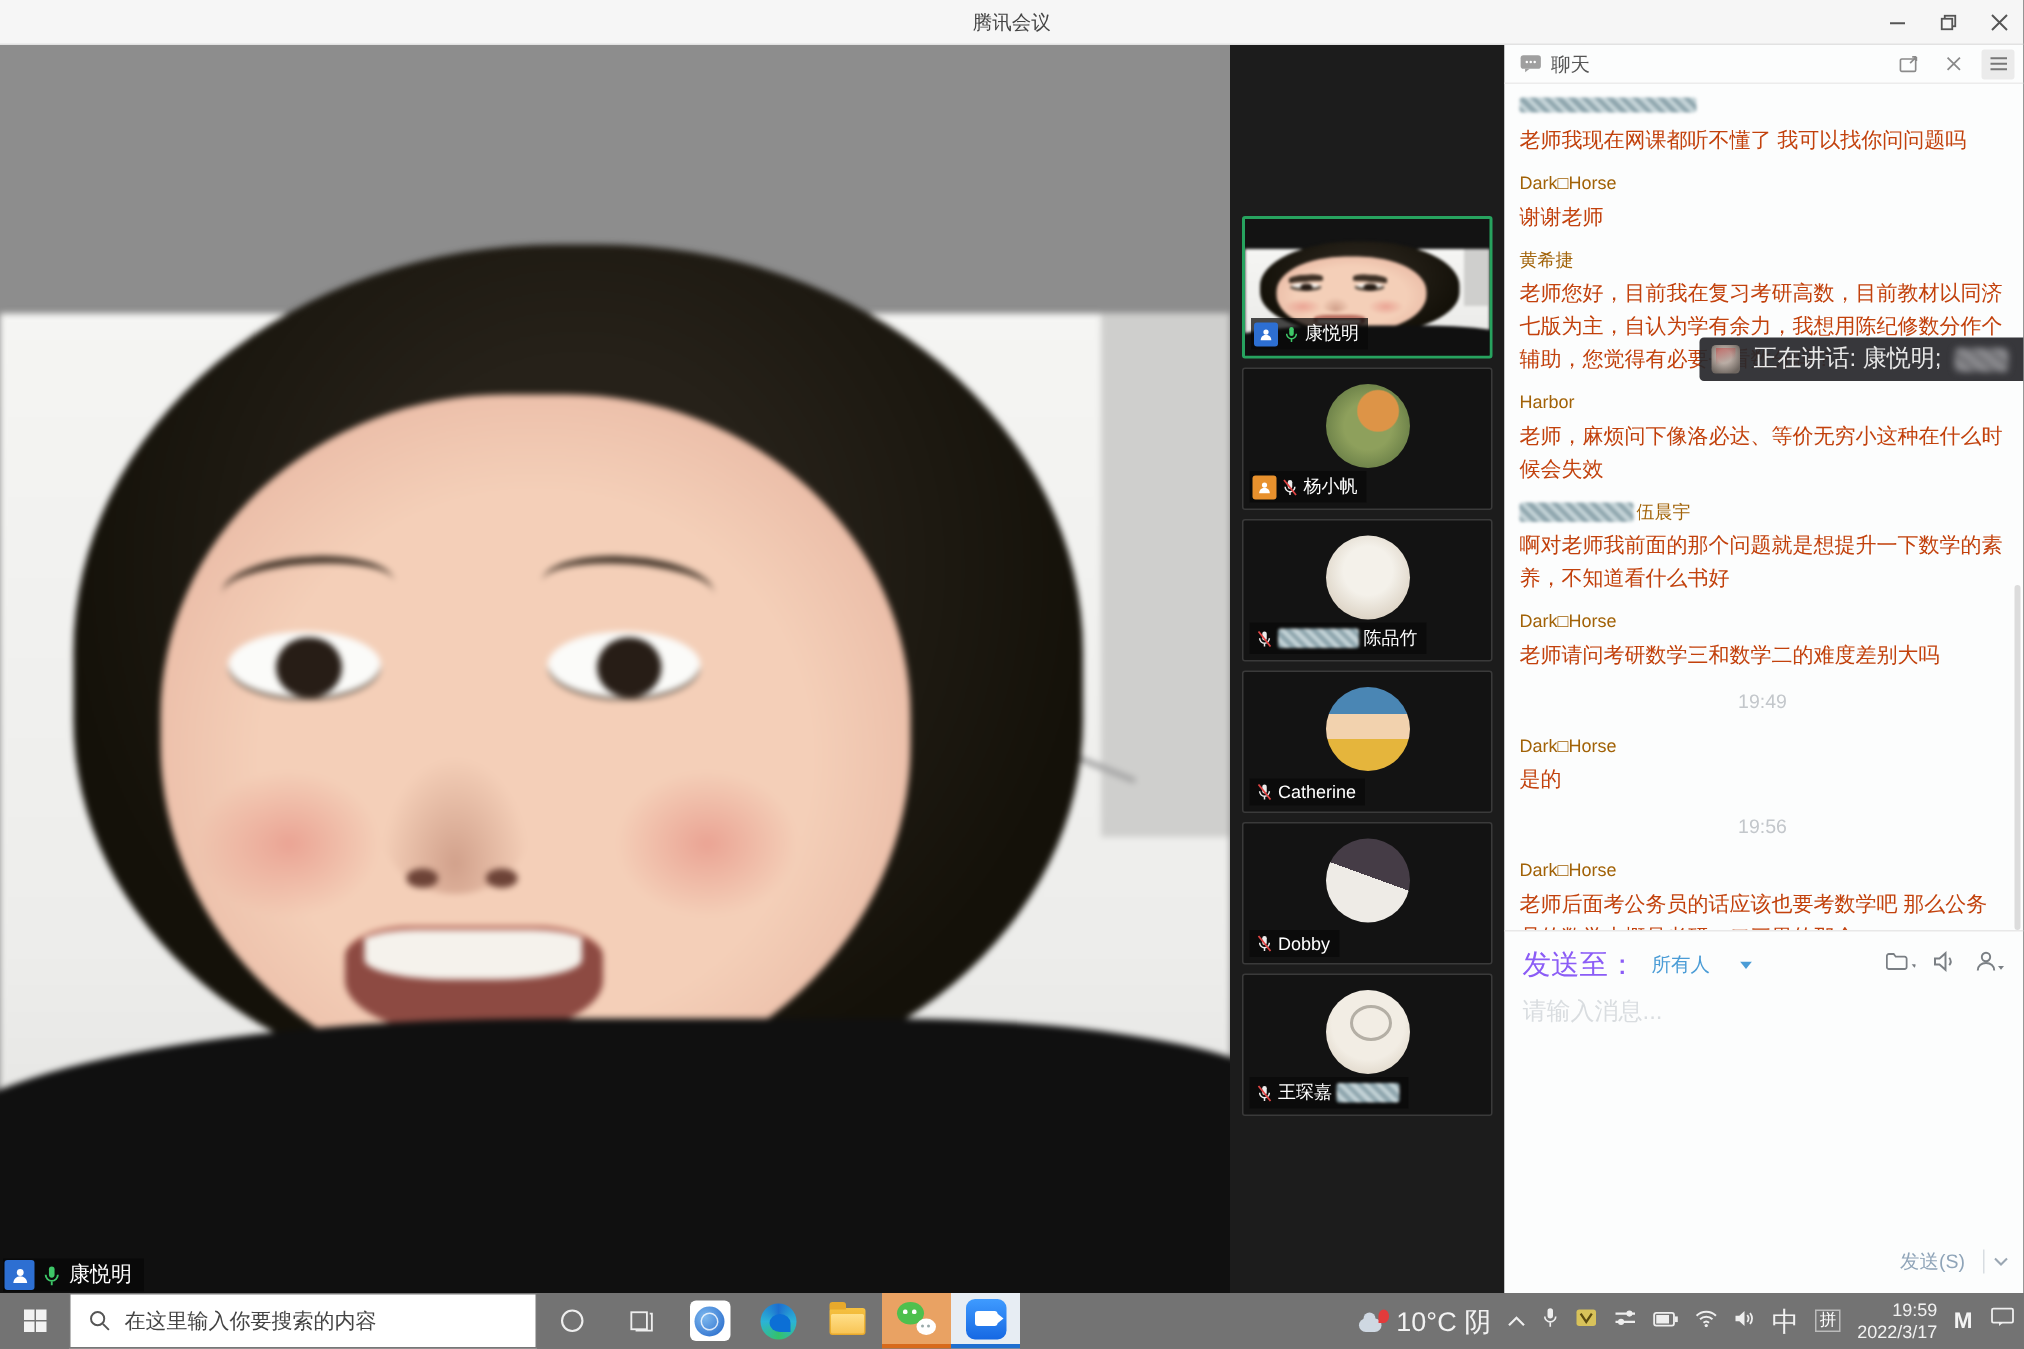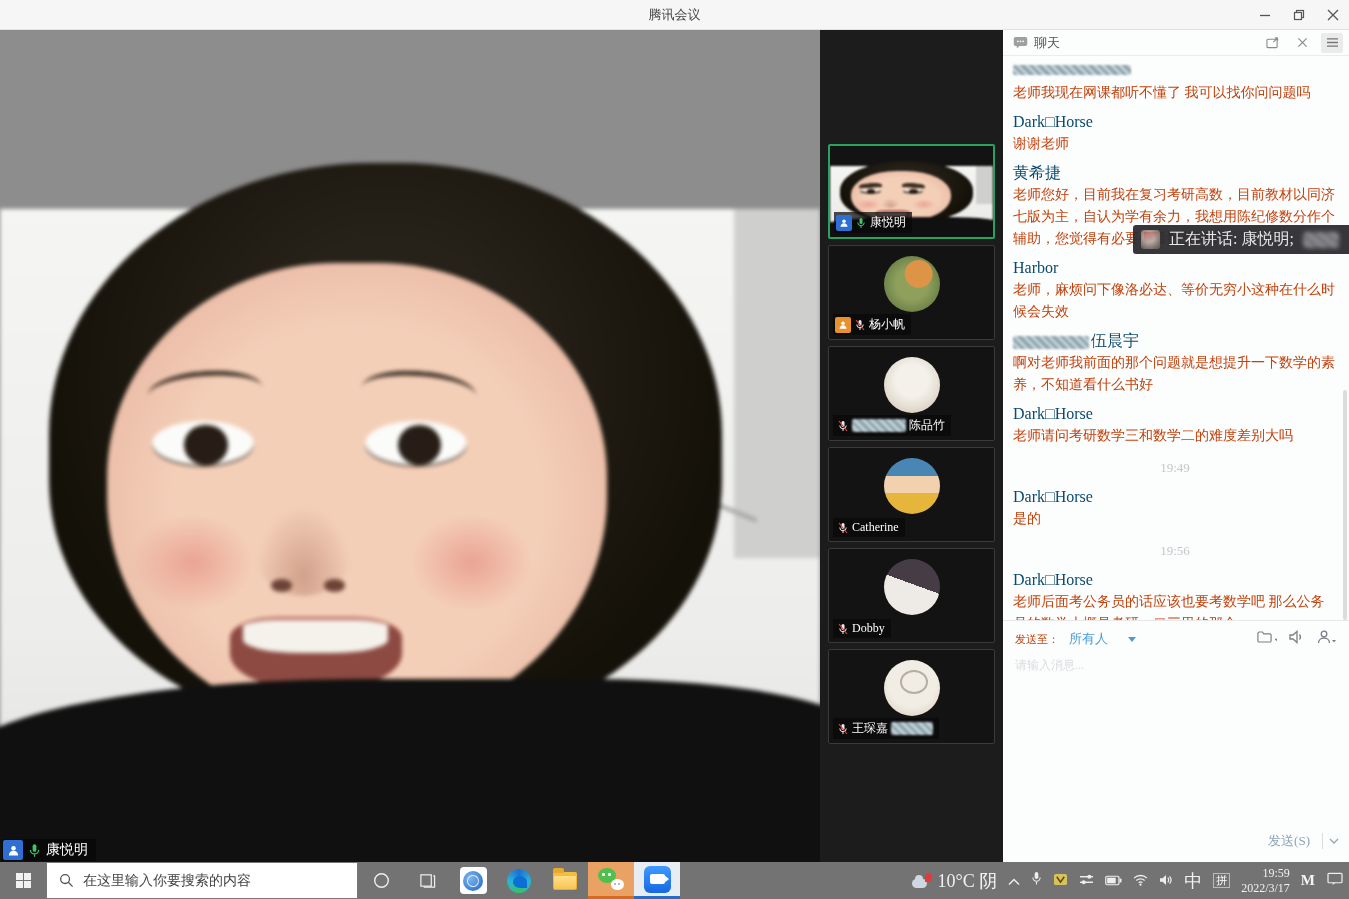--- a/index.html
+++ b/index.html
@@ -1,18 +1,18 @@
 <!DOCTYPE html>
 <html><head>
 <meta charset="utf-8">
 <style>
   * { box-sizing: border-box; margin: 0; padding: 0; }
   html,body { width:1349px; height:899px; overflow:hidden; }
   body { font-family:"Liberation Sans","DejaVu Sans",sans-serif; background:#000; }
-  #app { position:relative; width:1349px; height:899px; background:#fff;font-family:Liberation Serif, serif; }
+  #app { position:relative; width:1349px; height:899px; background:#fff; }
 
   
   .titlebar { height:30px; background:#f6f6f6; border-bottom:1px solid #e2e2e2;
     display:flex; align-items:center; justify-content:center; position:relative; }
   .titlebar .title { font-size:13px; color:#444; }
   .win-controls { position:absolute; right:10px; top:0; height:30px; display:flex; align-items:center; gap:22px; }
   .win-controls svg { display:block; }
 
   
   .main { display:flex; height:832px; }
@@ -81,32 +81,32 @@
   
   .chat { flex:1; background:#fcfdfd; display:flex; flex-direction:column; position:relative; }
   .chat-header { height:26px; flex:none; display:flex; align-items:center; padding:0 6px 0 10px;
     border-bottom:1px solid #ececec; }
   .chat-header .chat-title { font-size:13px; color:#555; margin-left:6px; flex:1; }
   .chat-hicons { display:flex; align-items:center; gap:8px; }
   .hicon { width:22px; height:20px; display:flex; align-items:center; justify-content:center; border-radius:2px; }
   .hicon.menu { background:#ebebeb; }
 
   .chat-msgs { flex:1; overflow:hidden; padding:2px 12px 0 10px; font-size:14px; color:#333; line-height:22px; }
-  .msg-sender { color:#0c4a6e; margin-top:7px; font-size:16px; }
+  .msg-sender { color:#a16207; margin-top:7px; font-size:12px; }
   .msg-text { color:#c2410c; }
   .msg-time { text-align:center; color:#c3c7cb; font-size:13px; margin:10px 0 4px; }
   .censor-line { margin:0 0 2px; }
   .chat-scrollbar { position:absolute; right:2px; top:360px; width:4px; height:230px; background:#dcdcdc; border-radius:2px; z-index:4; }
 
   .chat-footer { flex:none; height:242px; border-top:1px solid #e8e8e8; display:flex; flex-direction:column; }
   .send-toolbar { display:flex; align-items:center; padding:9px 12px 4px; }
-  .send-to-label { font-size:11px; color:#c2410c; }
+  .send-to-label { font-size:19px; color:#8b5cf6; }
   .send-to-value { font-size:13px; color:#4a9cd6; margin-left:10px; display:flex; align-items:center; gap:20px; }
   .toolbar-right { margin-left:auto; display:flex; align-items:center; gap:12px; }
-  .chat-input { border:none; outline:none; background:transparent; font-size:12px; color:#737373;
+  .chat-input { border:none; outline:none; background:transparent; font-size:16px; color:#737373;
     padding:6px 12px; font-family:inherit; }
   .chat-input::placeholder { color:#d9dde0; }
   .send-row { margin-top:auto; display:flex; align-items:center; justify-content:flex-end; padding:10px 10px; gap:6px; }
   .send-btn { font-size:13px; color:#8fa4b8; background:none; border:none; font-family:inherit; padding:2px 6px; }
   .send-split { width:1px; height:16px; background:#d8dde2; }
 
   
   .toast { position:absolute; left:1133px; top:225px; right:0; height:29px; z-index:60;
     background:rgba(40,40,44,.93); display:flex; align-items:center; gap:9px; padding:0 10px 0 8px;
     border-radius:3px 0 0 3px; }

